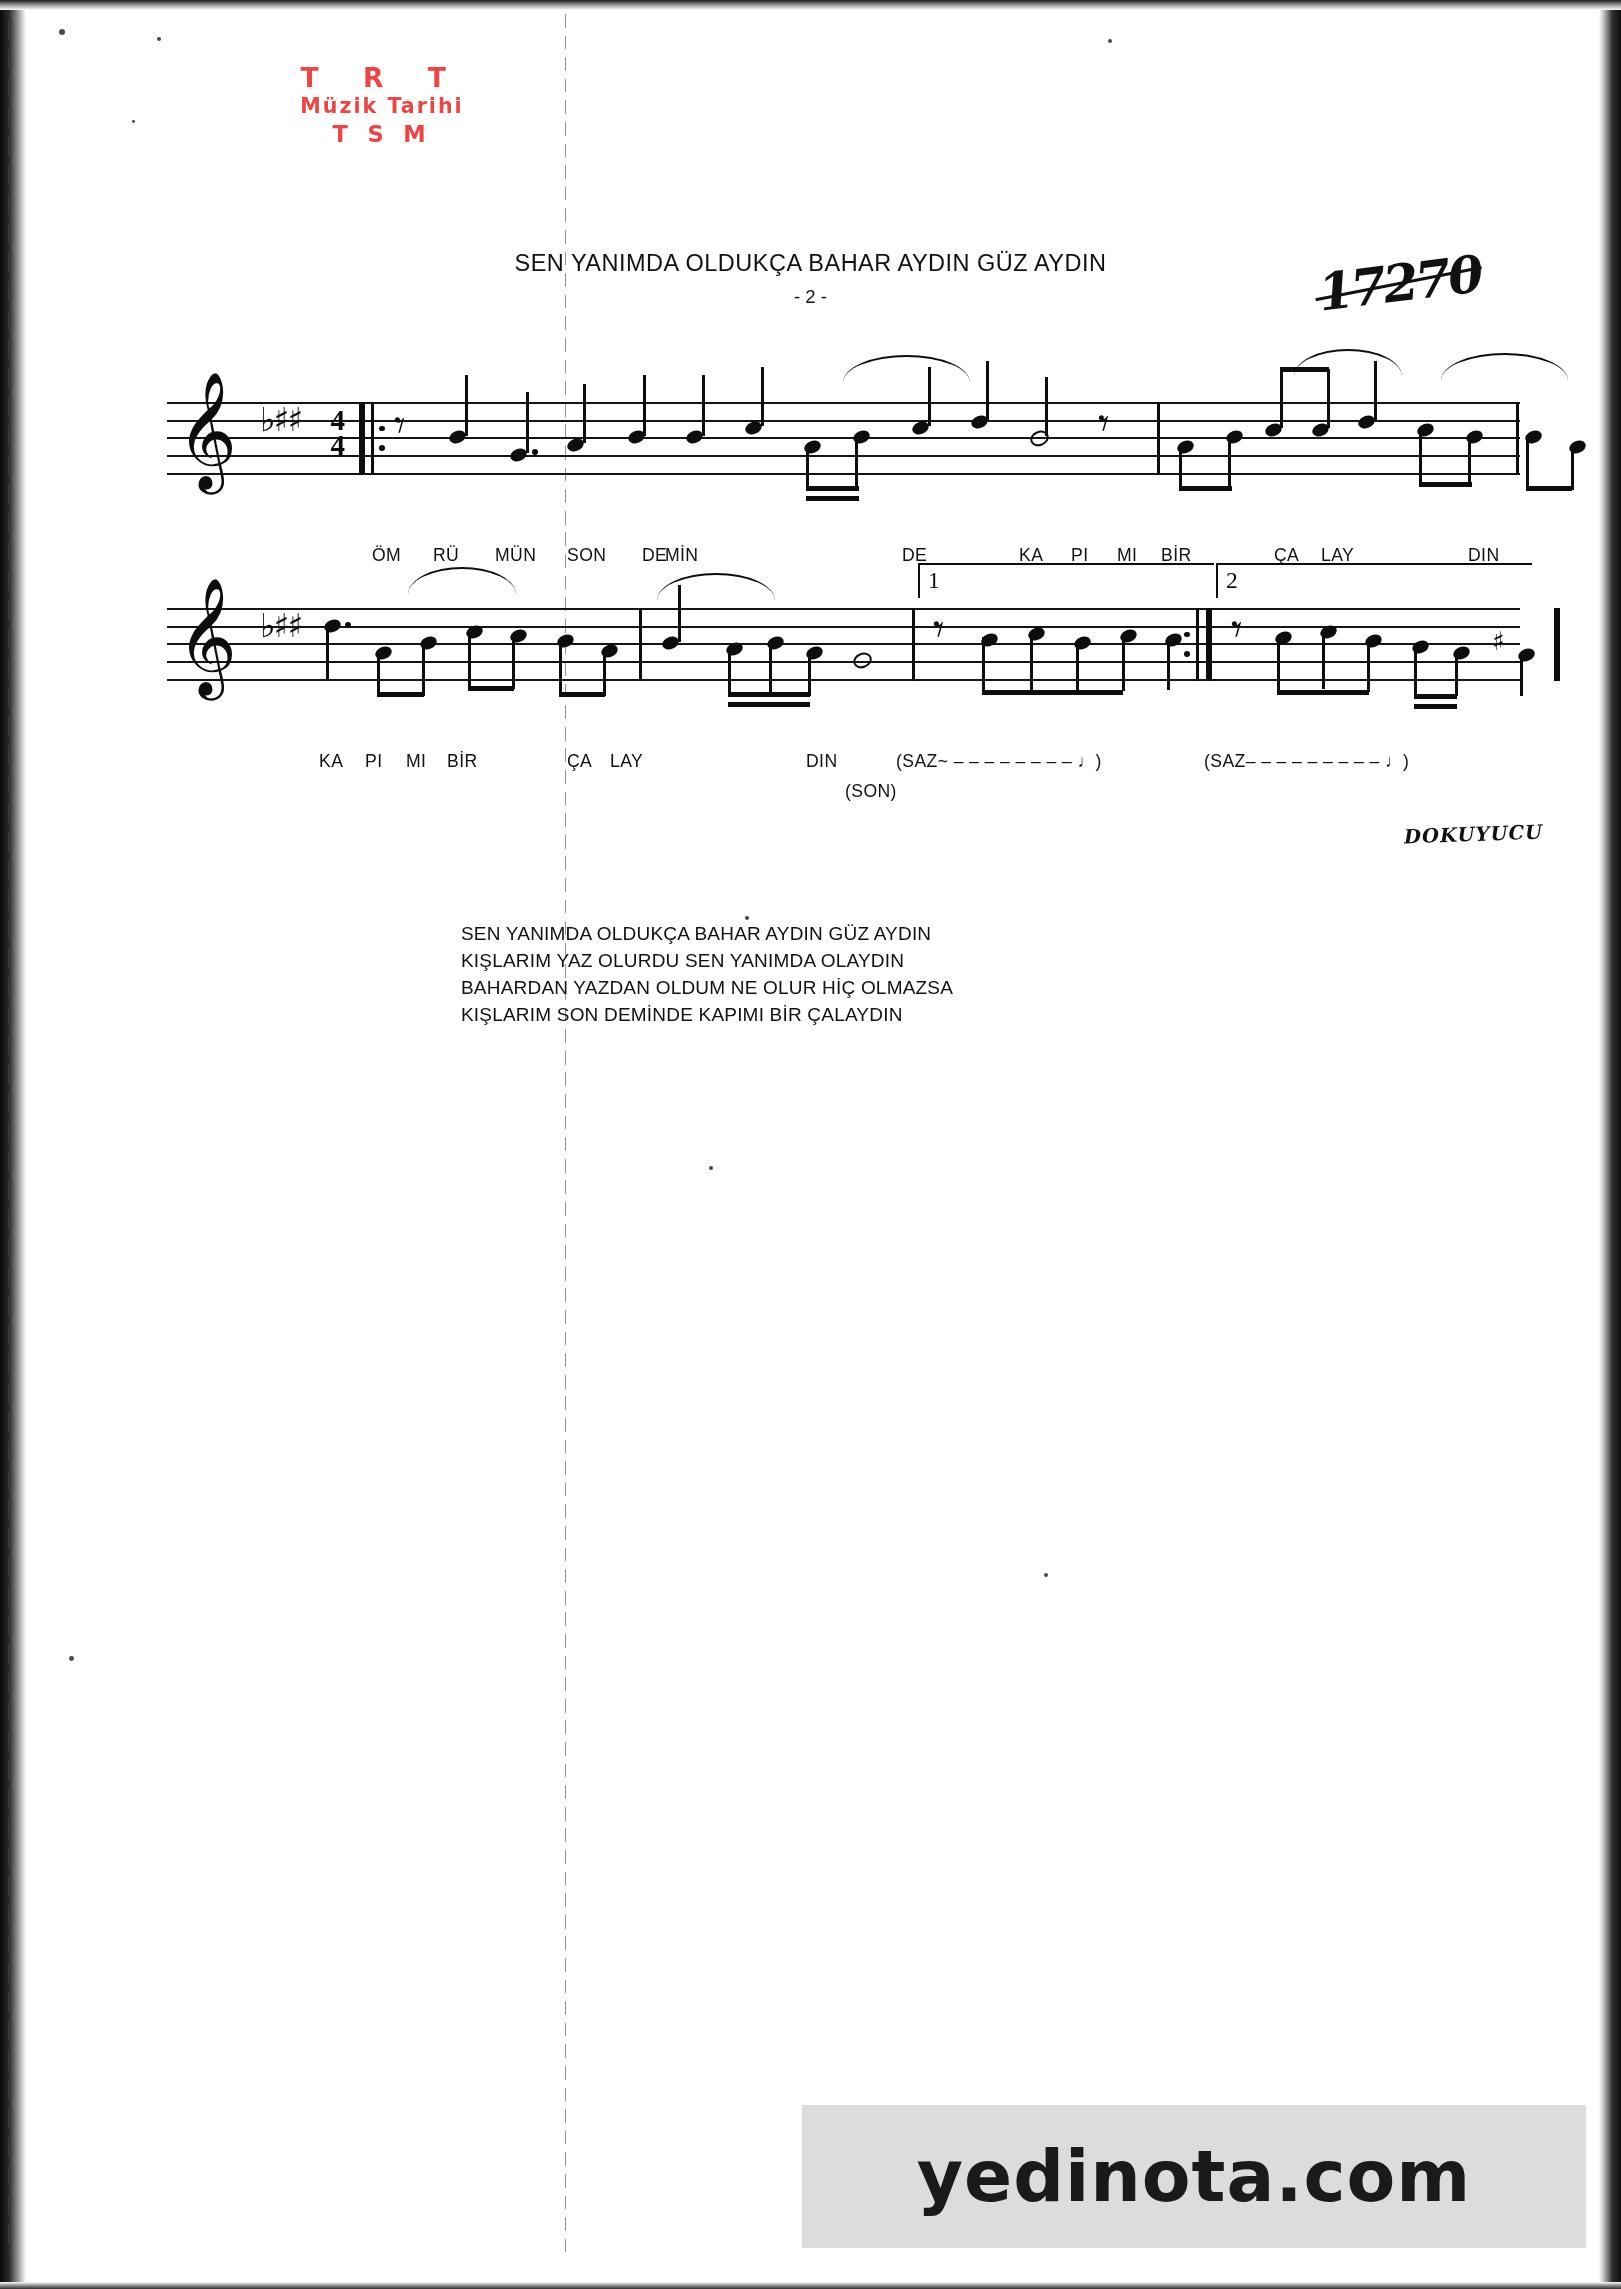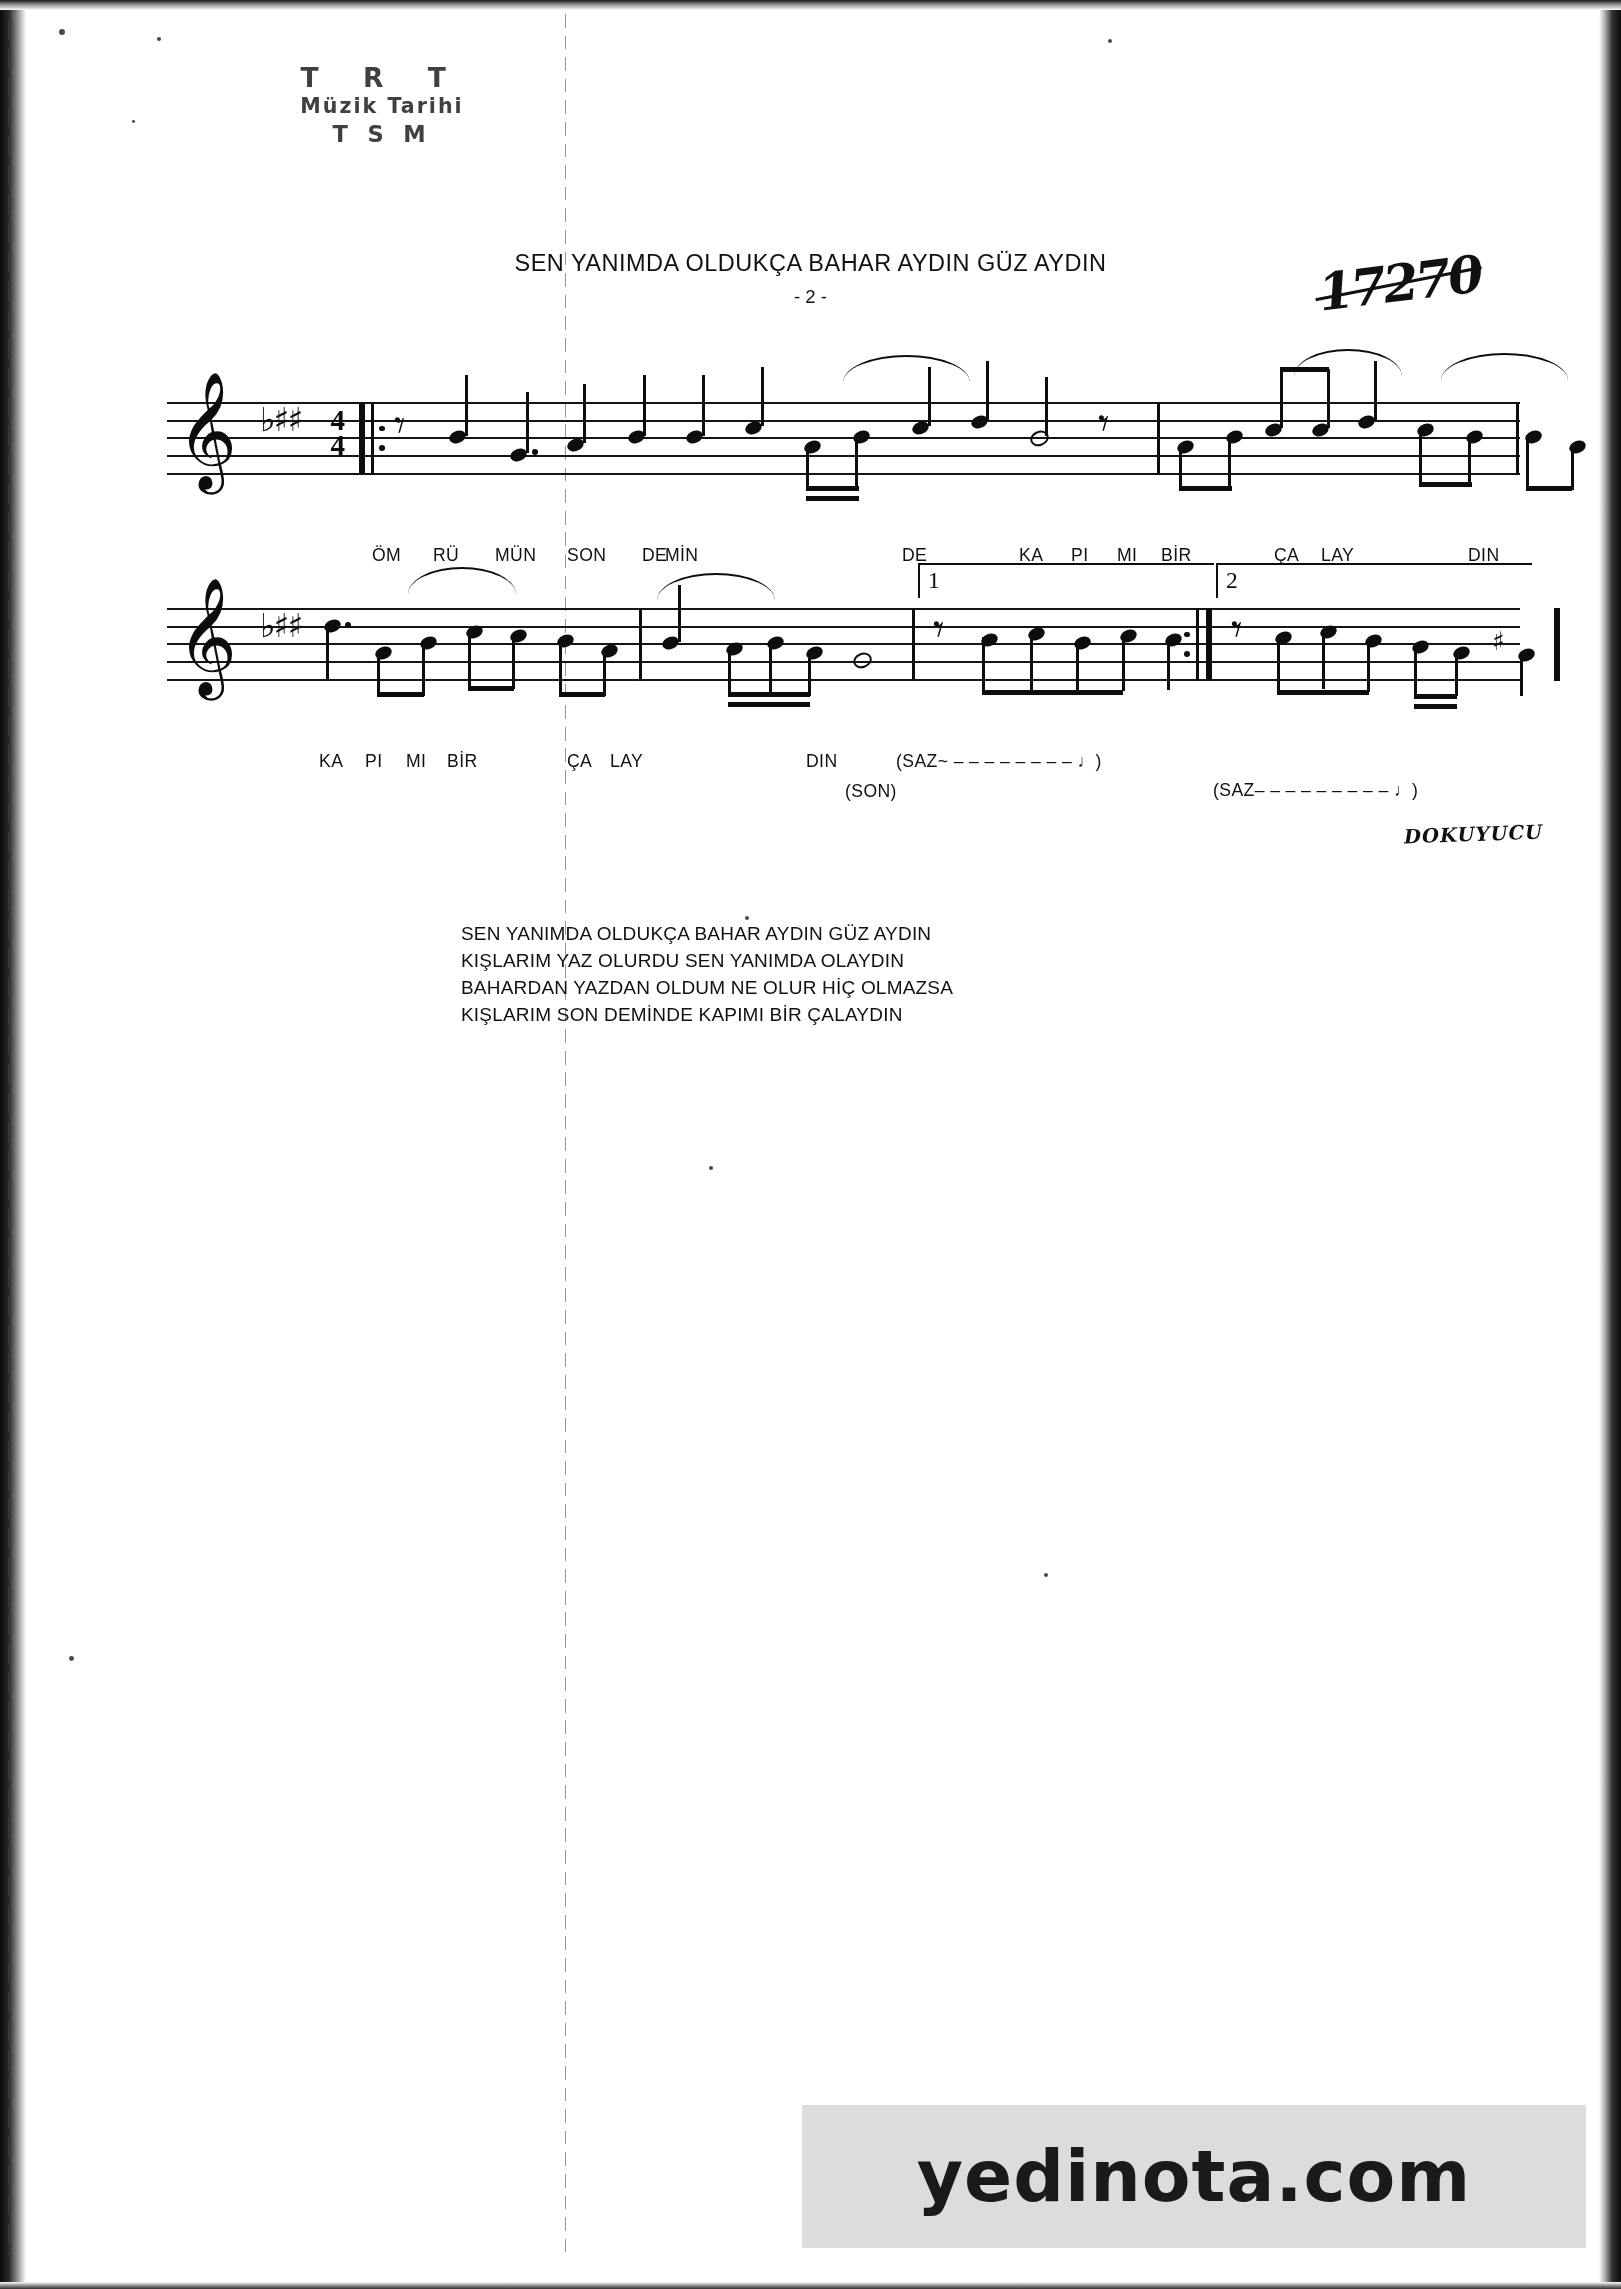--- a/index.html
+++ b/index.html
@@ -69,21 +69,21 @@
     border-radius: 50%;
   }
 
   
   .stamp {
     position: absolute;
     left: 235px;
     top: 61px;
     width: 294px;
     text-align: center;
-    color: #404040;
+    color: #ef4444;
     line-height: 1.25;
   }
   .stamp .line1 {
     font-family: "DejaVu Sans", sans-serif;
     font-weight: bold;
     font-size: 26.5px;
     letter-spacing: 17.6px;
     filter: blur(0.4px);
   }
   .stamp .line2 {
@@ -578,21 +578,21 @@
   <div>
     <div class="lyric" style="left:319px;top:751px;">KA</div>
     <div class="lyric" style="left:365px;top:751px;">PI</div>
     <div class="lyric" style="left:406px;top:751px;">MI</div>
     <div class="lyric" style="left:447px;top:751px;">BİR</div>
     <div class="lyric" style="left:567px;top:751px;">ÇA</div>
     <div class="lyric" style="left:610px;top:751px;">LAY</div>
     <div class="lyric" style="left:806px;top:751px;">DIN</div>
     <div class="lyric" style="left:872px;top:751px;margin-left:24px;">(SAZ~ – – – – – – – – ♩)</div>
     <div class="lyric" style="left:845px;top:781px;">(SON)</div>
-    <div class="lyric" style="left:1204px;top:780px;margin-left:9px;">(SAZ– – – – – – – – – ♩)</div>
+    <div class="lyric" style="left:1204px;top:751px;">(SAZ– – – – – – – – – ♩)</div>
   </div>
 
   <div class="signature">DOKUYUCU</div>
 
   <div class="lyrics-block">
     <div>SEN YANIMDA OLDUKÇA BAHAR AYDIN GÜZ AYDIN</div>
     <div>KIŞLARIM YAZ OLURDU SEN YANIMDA OLAYDIN</div>
     <div>BAHARDAN YAZDAN OLDUM NE OLUR HİÇ OLMAZSA</div>
     <div>KIŞLARIM SON DEMİNDE KAPIMI BİR ÇALAYDIN</div>
   </div>

